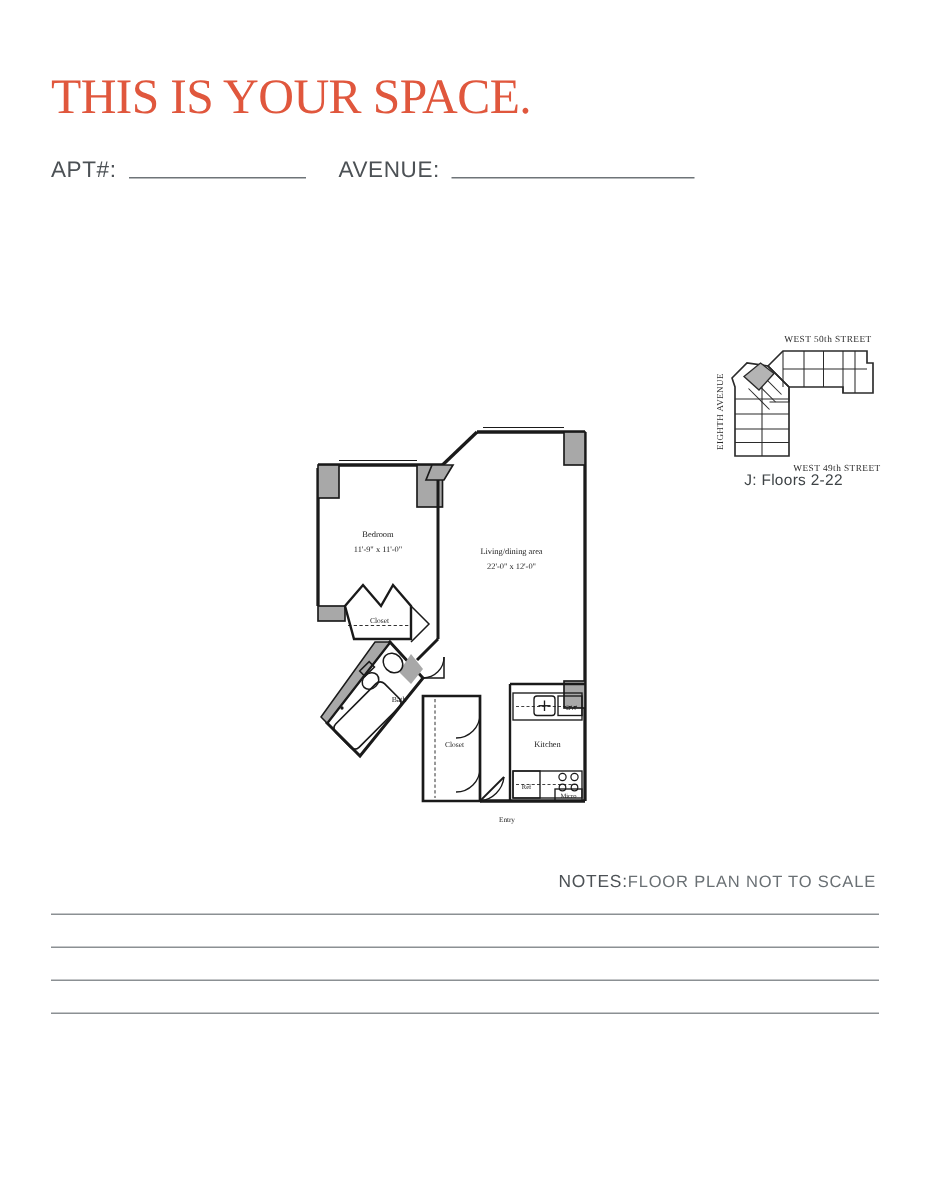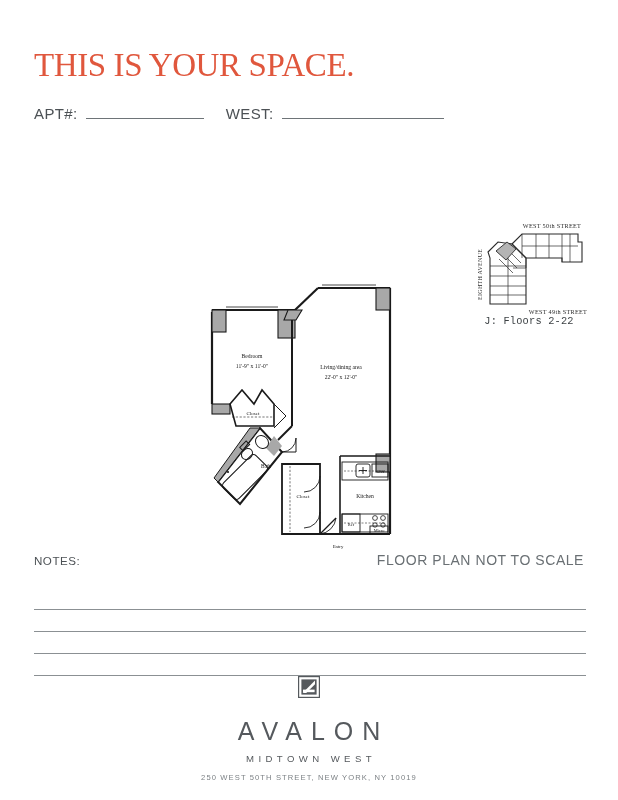--- a/index.html
+++ b/index.html
@@ -67,42 +67,41 @@
   }
   .keymap svg { display: block; }
   .keymap-caption {
     position: absolute;
     left: 466px; top: 315px;
     width: 126px;
     text-align: center;
     font-size: 10.3px;
     color: #3d4245;
     letter-spacing: 0.2px;
-    font-family: Liberation Mono, monospace;
   }
 
   
   .floorplan {
     position: absolute;
     left: 200px; top: 276px;
     width: 212px; height: 278px;
   }
   .floorplan svg { display: block; }
 
   
   .notes-row {
     position: absolute;
-    left: 34px; top: 552px;
+    left: 34px; top: 581px;
     width: 550px;
     display: flex;
-    justify-content: space-between;
+    justify-content: flex-end;
     align-items: baseline;
   }
   .notes-label { font-size: 11.6px; letter-spacing: 0.5px; color: #4c5155; }
-  .notscale { font-size: 14px; letter-spacing: 0.55px; color: #6a7074; }
+  .notscale { font-size: 11px; letter-spacing: 0.55px; color: #6a7074; }
 
   .rules { position: absolute; left: 34px; top: 588px; width: 552px; }
   .rule { border-bottom: 1px solid #8b9093; height: 22px; }
 
   
   .footer {
     position: absolute;
     left: 0; top: 676px;
     width: 618px;
     text-align: center;
@@ -137,21 +136,21 @@
 <div class="page">
 
   <h1 class="headline">THIS IS YOUR SPACE.</h1>
 
 
 
   <div class="aptrow">
     <span class="lbl">APT#:</span>
     <span class="fill-line fill-apt"></span>
     <span class="gap"></span>
-    <span class="lbl">WEST:</span>
+    <span class="lbl">AVENUE:</span>
     <span class="fill-line fill-price"></span>
   </div>
 
   <div class="keymap">
     <svg width="126" height="100" viewBox="0 0 126 100">
       <g fill="none" stroke="#2b2b2b" stroke-width="1.1">
 
         <path d="M46 26 L56 16 L112 16 L112 24 L116 24 L116 44 L96 44 L96 40 L60 40 L46 26 Z"></path>
 
         <path d="M22 34 L32 24 L46 26 L60 40 L60 86 L24 86 L24 40 Z"></path>
@@ -335,28 +334,14 @@
     <span class="notscale">FLOOR PLAN NOT TO SCALE</span>
   </div>
 
   <div class="rules">
     <div class="rule"></div>
     <div class="rule"></div>
     <div class="rule"></div>
     <div class="rule"></div>
   </div>
 
-  <div class="footer">
-    <span class="logo-mark">
-      <svg width="22" height="22" viewBox="0 0 22 22">
-        <rect x="0.6" y="0.6" width="20.8" height="20.8" fill="none" stroke="#55595d" stroke-width="1.2"></rect>
-        <rect x="3.4" y="3.4" width="15.2" height="15.2" fill="#55595d"></rect>
-        <path d="M4.6 17 L17 4.6 L17 8.2 L8.2 17 Z" fill="#ffffff"></path>
-        <path d="M4.6 14.4 L4.6 12.6 L17 12.6 L17 14.4 Z" fill="#ffffff" opacity="0"></path>
-        <rect x="5" y="13.6" width="11.6" height="2.6" fill="#ffffff"></rect>
-      </svg>
-    </span>
-    <div class="brand">AVALON</div>
-    <div class="brand-sub">MIDTOWN WEST</div>
-    <div class="brand-addr">250 WEST 50TH STREET, NEW YORK, NY 10019</div>
-  </div>
 
 </div>
 
 </body></html>

